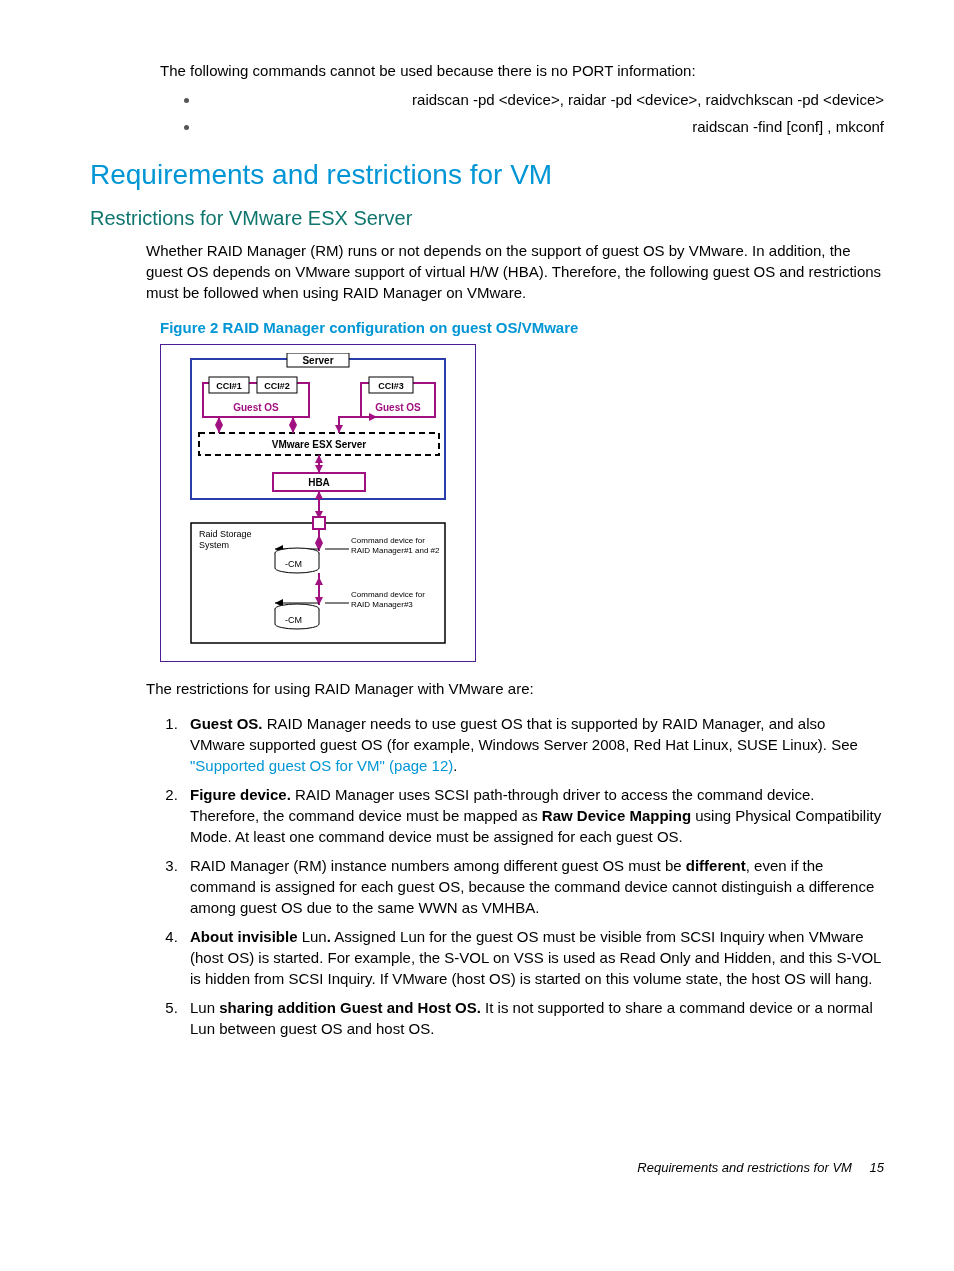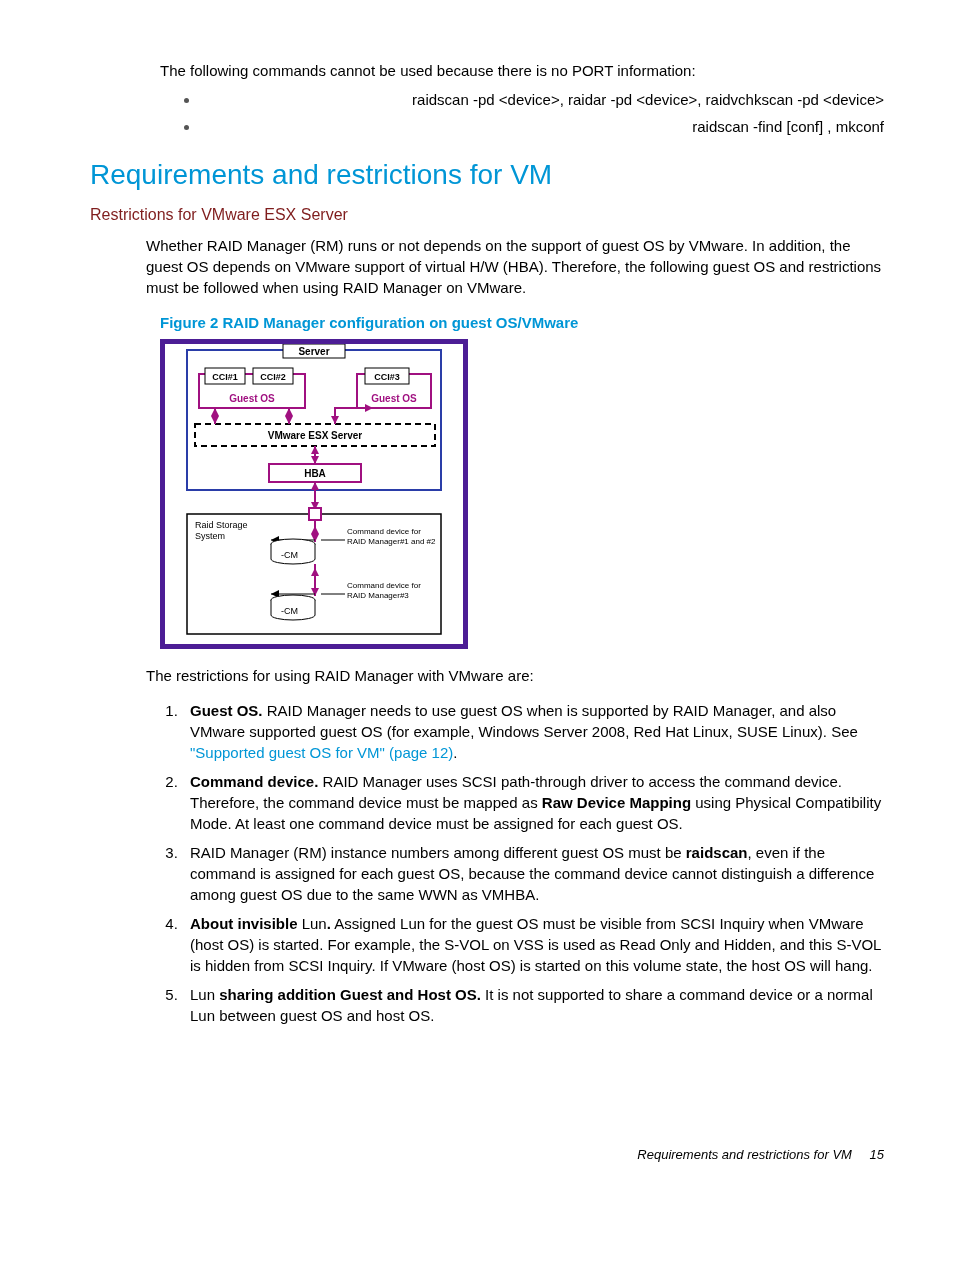--- a/index.html
+++ b/index.html
@@ -28,41 +28,41 @@
     padding-left: 10px;
   }
   ul.bullets li::marker { color: #555; }
   h1.section {
     color: #0096d6;
     font-weight: 300;
     font-size: 28px;
     margin: 8px 0 8px 0;
   }
   h2.subsection {
-    color: #7f1d1d;
+    color: #0f766e;
     font-weight: 400;
-    font-size: 16px;
+    font-size: 20px;
     margin: 10px 0 8px 0;
   }
   .para {
     margin-left: 56px;
     margin-bottom: 14px;
   }
   .figcap {
     color: #0096d6;
     font-weight: bold;
     font-size: 15px;
     margin-left: 70px;
     margin-bottom: 6px;
   }
   .figure-box {
     margin-left: 70px;
-    border: 5px solid #4c1d95;
+    border: 1px solid #4c1d95;
     width: 298px;
-    padding: 0;
+    padding: 8px;
     margin-bottom: 16px;
   }
   .figsvg { display:block; }
   ol.restrictions {
     margin: 0 0 40px 70px;
     padding-left: 22px;
   }
   ol.restrictions li {
     margin-bottom: 8px;
     padding-left: 8px;
@@ -167,27 +167,27 @@
   <text x="182" y="244" font-size="8">Command device for</text>
   <text x="182" y="254" font-size="8">RAID Manager#3</text>
   <line x1="156" y1="250" x2="180" y2="250" stroke="#000"></line>
 </svg>
 </div>
 
 <div class="para">The restrictions for using RAID Manager with VMware are:</div>
 
 <ol class="restrictions">
   <li>
-    <b>Guest OS.</b><span> RAID Manager needs to use guest OS when is supported by RAID Manager, and also VMware supported guest OS (for example, Windows Server 2008, Red Hat Linux, SUSE Linux). See </span><a class="link" href="#">"Supported guest OS for VM" (page 12)</a><span>.</span>
+    <b>Guest OS.</b><span> RAID Manager needs to use guest OS that is supported by RAID Manager, and also VMware supported guest OS (for example, Windows Server 2008, Red Hat Linux, SUSE Linux). See </span><a class="link" href="#">"Supported guest OS for VM" (page 12)</a><span>.</span>
   </li>
   <li>
-    <b>Command device.</b><span> RAID Manager uses SCSI path-through driver to access the command device. Therefore, the command device must be mapped as </span><b>Raw Device Mapping</b><span> using Physical Compatibility Mode. At least one command device must be assigned for each guest OS.</span>
+    <b>Figure device.</b><span> RAID Manager uses SCSI path-through driver to access the command device. Therefore, the command device must be mapped as </span><b>Raw Device Mapping</b><span> using Physical Compatibility Mode. At least one command device must be assigned for each guest OS.</span>
   </li>
   <li>
-    <span>RAID Manager (RM) instance numbers among different guest OS must be </span><b>raidscan</b><span>, even if the command is assigned for each guest OS, because the command device cannot distinguish a difference among guest OS due to the same WWN as VMHBA.</span>
+    <span>RAID Manager (RM) instance numbers among different guest OS must be </span><b>different</b><span>, even if the command is assigned for each guest OS, because the command device cannot distinguish a difference among guest OS due to the same WWN as VMHBA.</span>
   </li>
   <li>
     <b>About invisible</b><span> Lun</span><b>.</b><span> Assigned Lun for the guest OS must be visible from SCSI Inquiry when VMware (host OS) is started. For example, the S-VOL on VSS is used as Read Only and Hidden, and this S-VOL is hidden from SCSI Inquiry. If VMware (host OS) is started on this volume state, the host OS will hang.</span>
   </li>
   <li>
     <span>Lun </span><b>sharing addition Guest and Host OS.</b><span> It is not supported to share a command device or a normal Lun between guest OS and host OS.</span>
   </li>
 </ol>
 
 <div class="footer">

